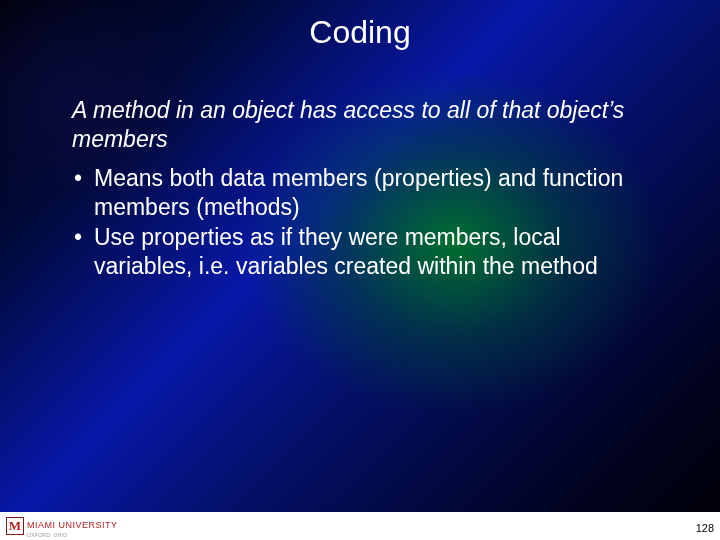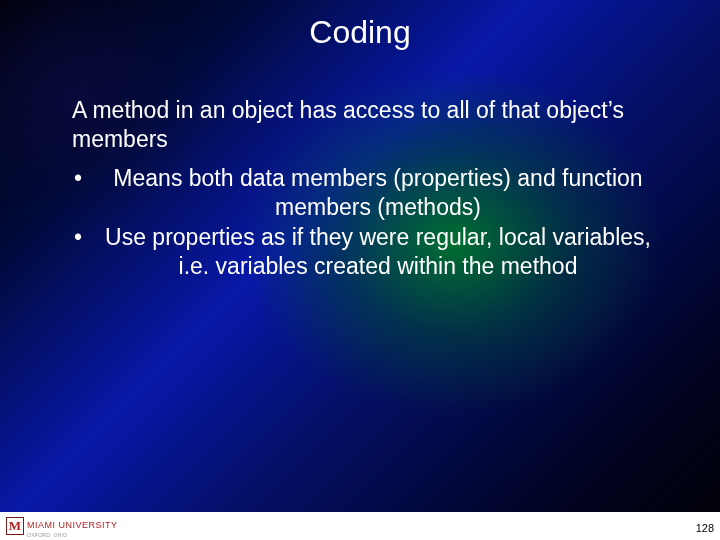--- a/index.html
+++ b/index.html
@@ -27,27 +27,26 @@
   }
   .body {
     position: absolute;
     top: 96px;
     left: 72px;
     width: 590px;
     font-size: 23px;
     line-height: 1.26;
     color: #fff;
   }
-  .intro { margin-bottom: 10px; }
+  .intro { margin-bottom: 10px; font-style: italic; }
   .bullets { list-style: none; }
   .bullets li {
     position: relative;
     padding-left: 22px;
     margin-top: 1px;
-    text-align: center;
   }
   .bullets li::before {
     content: "•";
     position: absolute;
     left: 2px;
     top: 0;
     font-size: 23px;
   }
   .footer {
     position: absolute;
@@ -102,21 +101,21 @@
 <body>
 
 <div class="slide">
 
   <div class="title">Coding</div>
 
   <div class="body">
     <div class="intro">A method in an object has access to all of that object’s members</div>
     <ul class="bullets">
       <li>Means both data members (properties) and function members (methods)</li>
-      <li>Use properties as if they were regular, local variables, i.e. variables created within the method</li>
+      <li>Use properties as if they were members, local variables, i.e. variables created within the method</li>
     </ul>
   </div>
 
   <div class="footer">
     <div class="logo">
       <div class="logo-mark">M</div>
       <div>
         <span class="logo-text">MIAMI UNIVERSITY</span>
         <span class="logo-sub">OXFORD, OHIO</span>
       </div>

